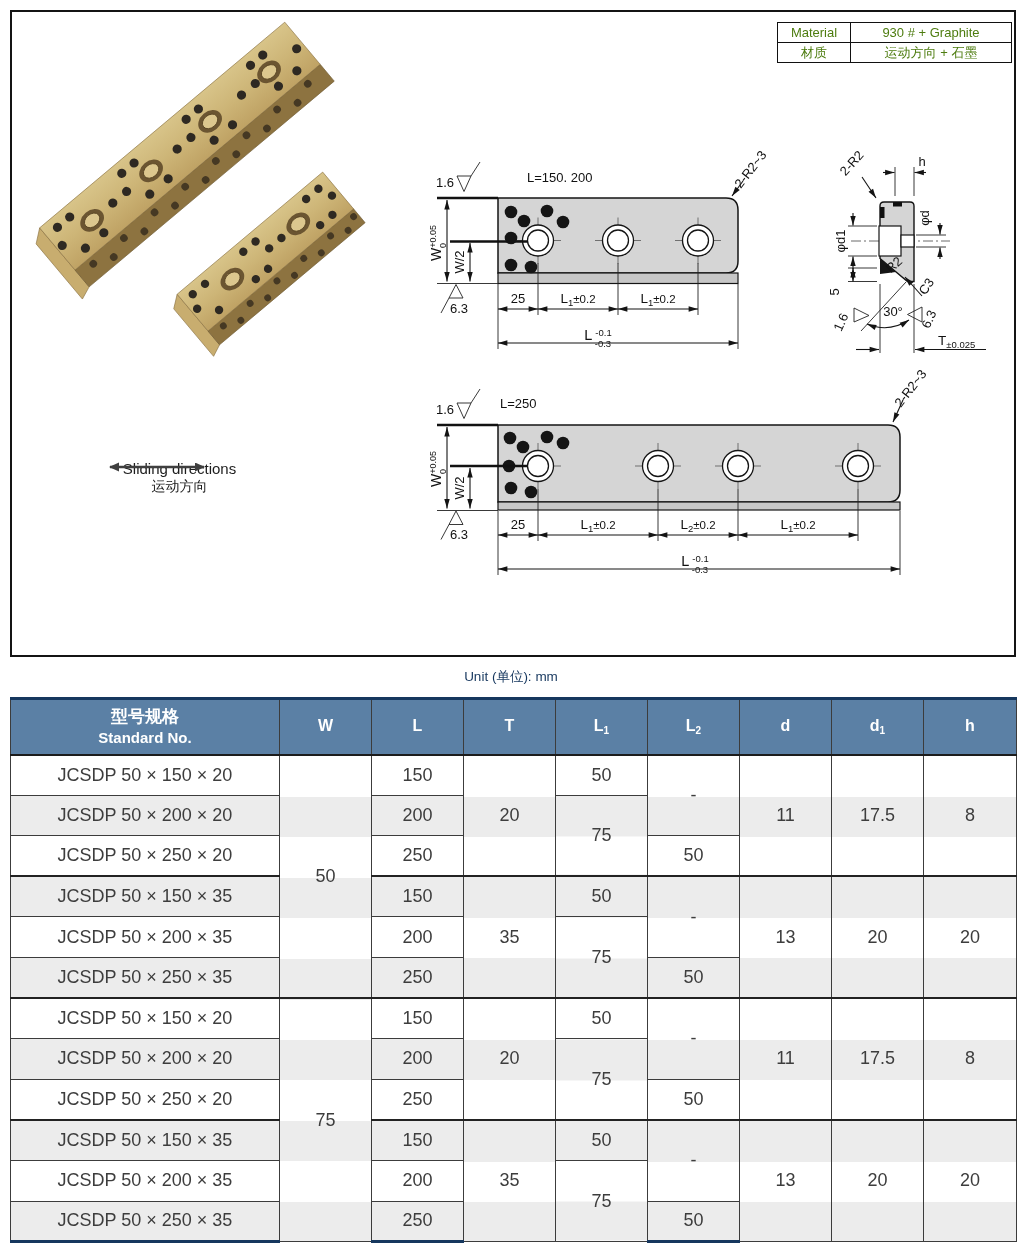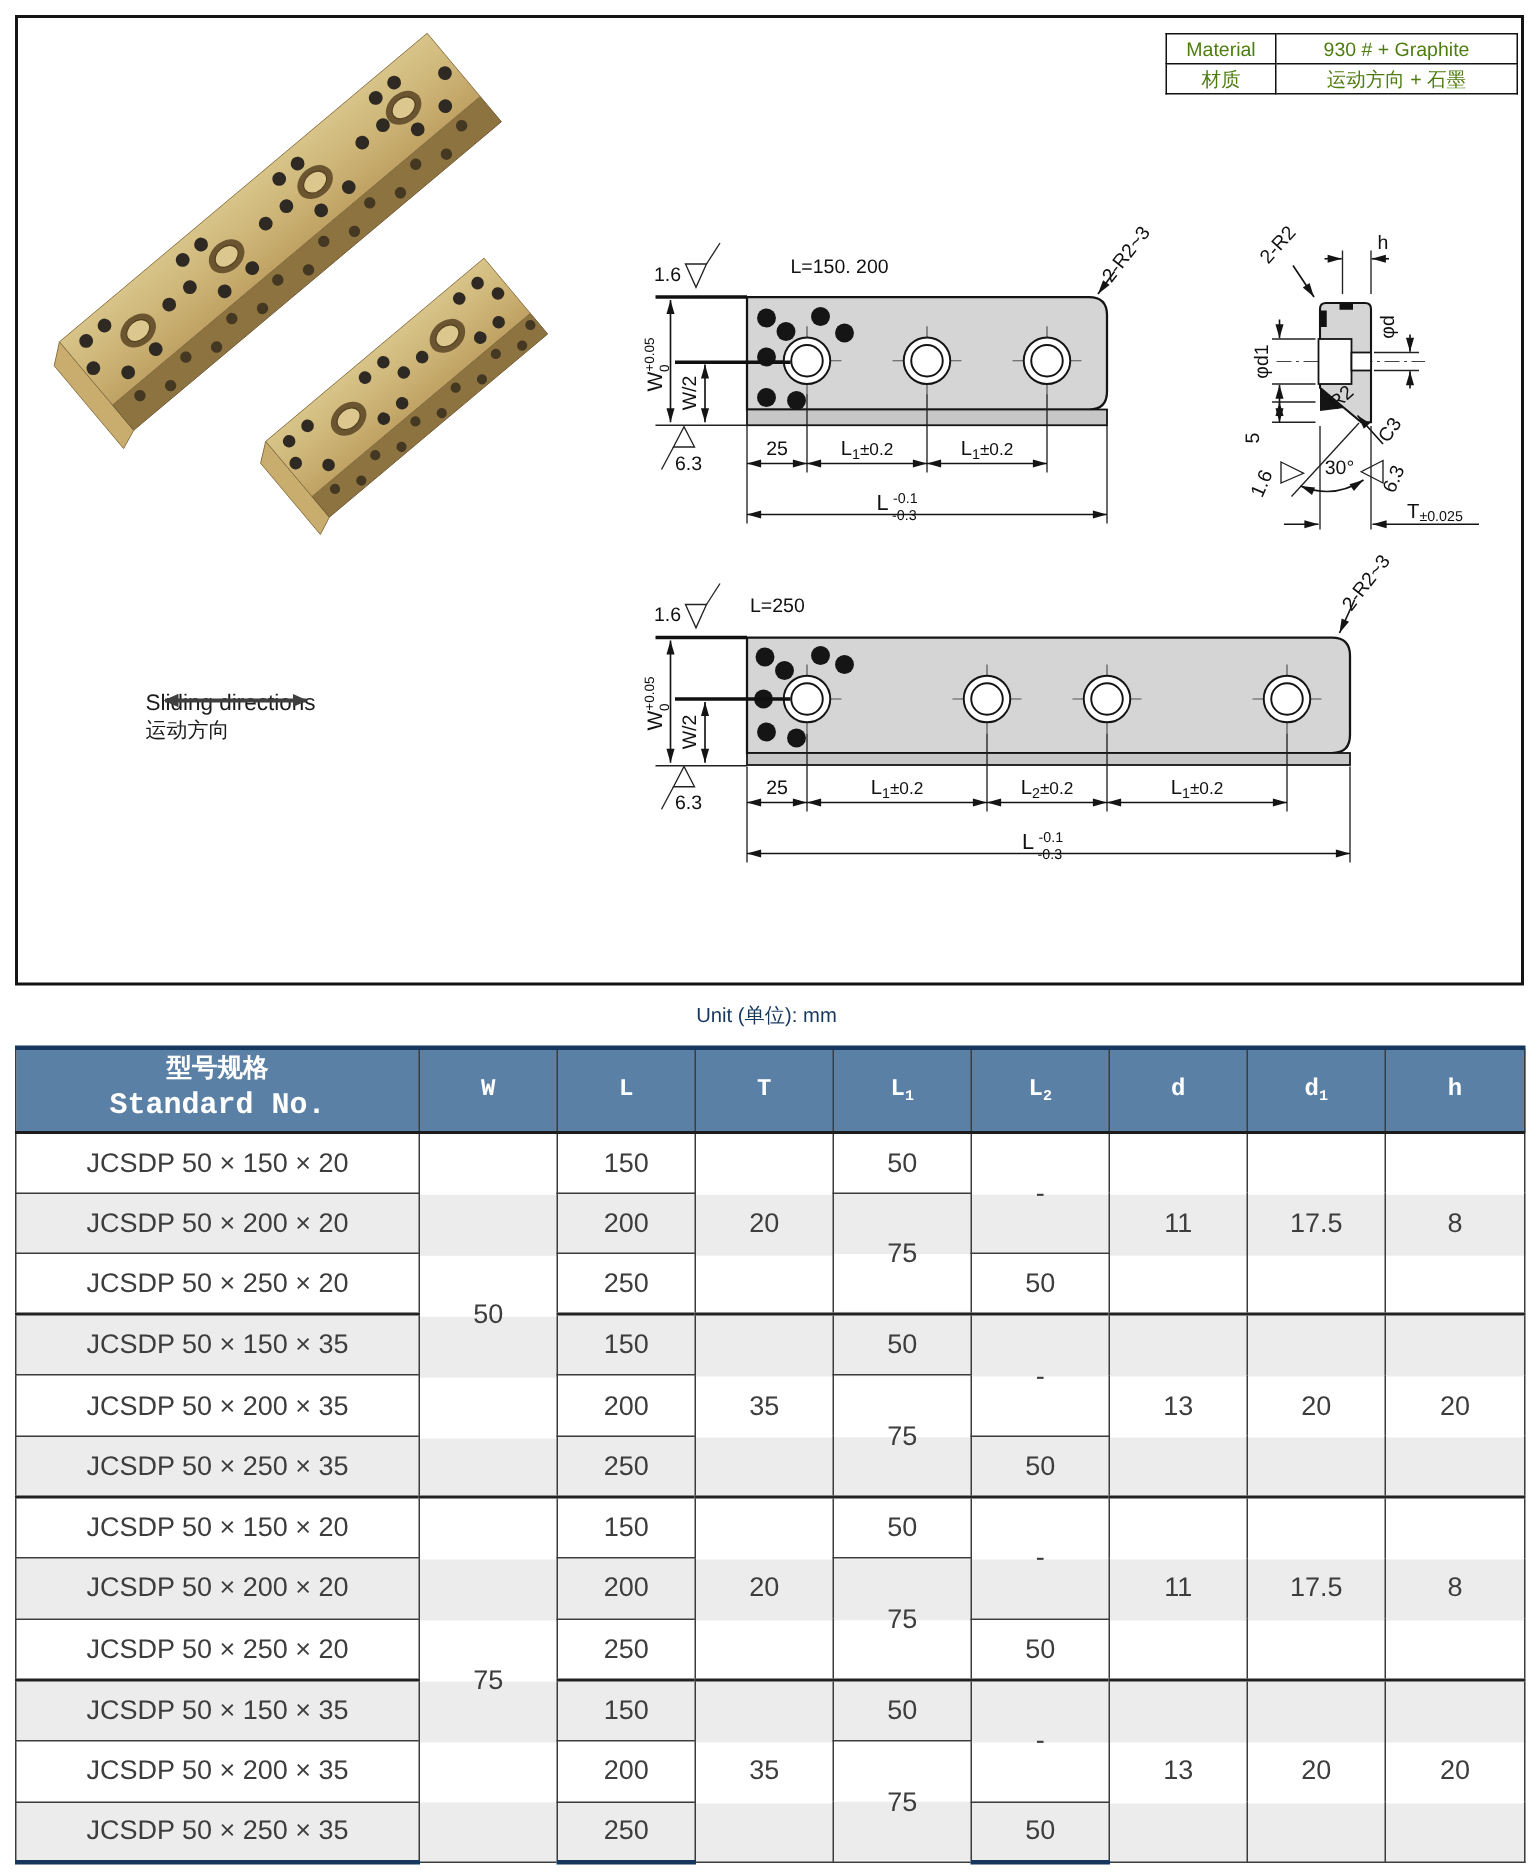--- a/index.html
+++ b/index.html
@@ -5,32 +5,32 @@
   html,body{margin:0;padding:0;background:#fff;}
   body{width:1026px;height:1250px;position:relative;font-family:"Liberation Sans",sans-serif;}
   .draw-box{position:absolute;left:10px;top:10px;width:1002px;height:643px;border:2px solid #141414;background:#fff;}
   .draw-box svg{position:absolute;left:0;top:0;}
   
   .mat{position:absolute;left:765px;top:10px;border:1px solid #111;border-collapse:collapse;font-size:13px;color:#4d7c0f;}
   .mat td{border:1px solid #111;text-align:center;padding:0;height:19px;}
   .mat td.ml{width:72px;}
   .mat td.mv{width:160px;}
   
-  .slide{position:absolute;left:85px;top:448px;width:165px;text-align:left;color:#1c1c1c;}
+  .slide{position:absolute;left:85px;top:448px;width:165px;text-align:center;color:#1c1c1c;}
   .slide .en{font-size:15px;}
   .slide .zh{font-size:14px;margin-top:1px;}
   
   .unit{position:absolute;left:10px;top:668px;width:1002px;text-align:center;font-size:13.5px;color:#16375e;}
   
   table.spec{position:absolute;left:10px;top:697px;width:1006px;border-collapse:collapse;table-layout:fixed;}
   .spec th,.spec td{border:1px solid #3c3c3c;text-align:center;padding:0;}
-  .spec thead tr{height:56px;font-family:Liberation Mono, monospace;}
+  .spec thead tr{height:56px;}
   .spec th{background:#5b80a5;color:#fff;font-weight:600;font-size:16px;border-top:3px solid #16375e;border-bottom:2px solid #1c1c1c;}
   .spec th .zh{font-size:17px;line-height:1.35;}
-  .spec th .en{font-size:20px;line-height:1.2;font-weight:600;}
+  .spec th .en{font-size:15px;line-height:1.2;font-weight:600;}
   .hsub{font-size:10px;vertical-align:-3px;}
   .spec tbody tr{height:40.6px;}
   .spec tbody td{font-size:18px;color:#3d3d3d;}
   .spec tbody tr:nth-child(odd) td{background-color:#ffffff;}
   .spec tbody tr:nth-child(even) td{background-color:#ececec;}
   td.ms-e{background-image:repeating-linear-gradient(to bottom,#ffffff 0 40.6px,#ececec 40.6px 81.2px);}
   td.ms-o{background-image:repeating-linear-gradient(to bottom,#ececec 0 40.6px,#ffffff 40.6px 81.2px);}
   .bb{border-bottom-width:2px !important;border-bottom-color:#222 !important;}
   tr.ge td{border-bottom-width:2px;border-bottom-color:#222;}
   tr.last td{border-bottom:3px solid #16375e;}

